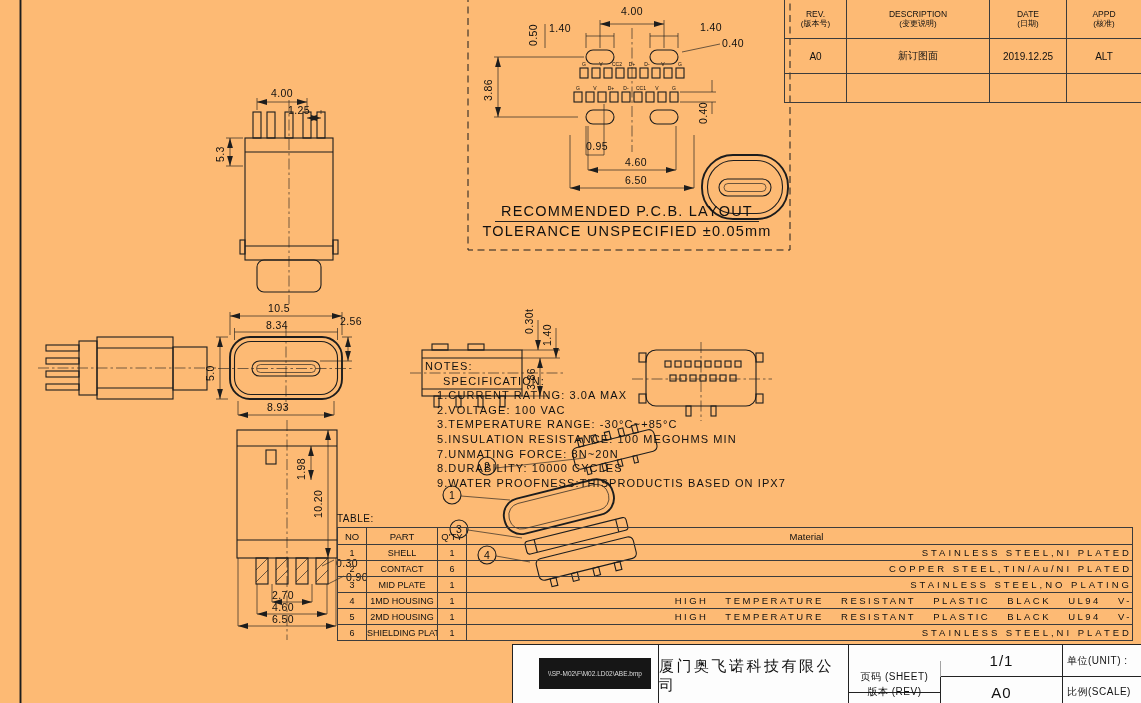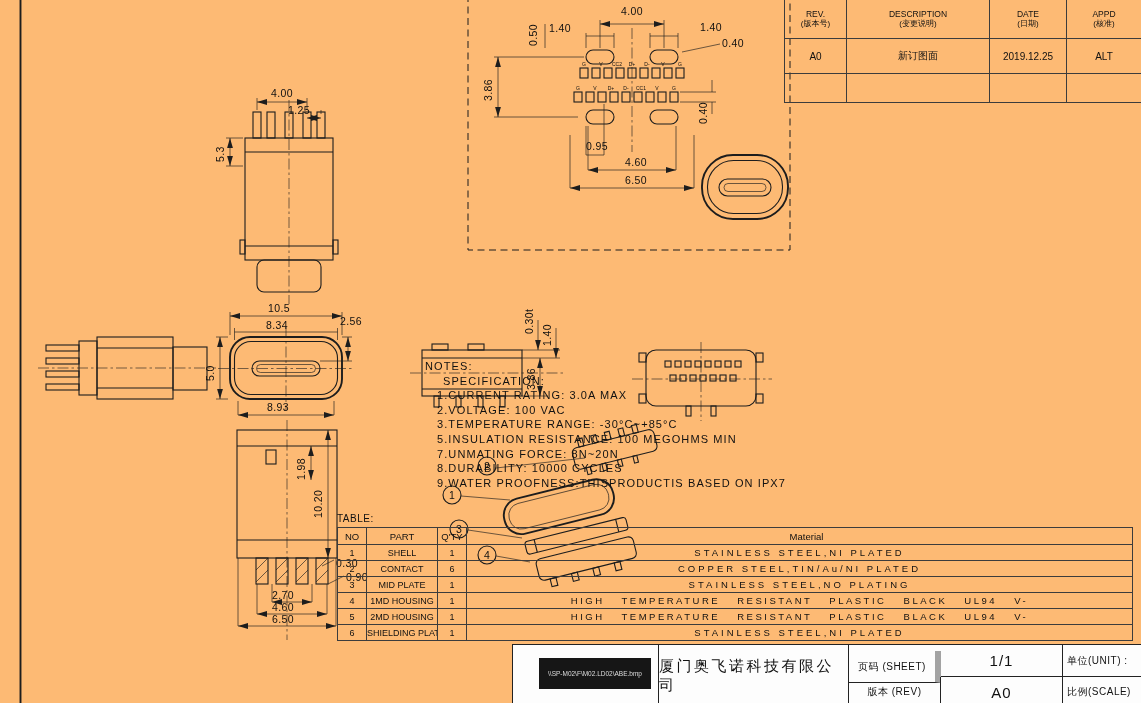--- a/index.html
+++ b/index.html
@@ -27,21 +27,21 @@
   .rev tr.e td{height:12px}
   .notes{left:425px;top:359px;width:385px;font-size:11px;letter-spacing:1.1px;line-height:14.6px;white-space:nowrap}
   .notes .sub{margin-left:18px}
   .notes .item{margin-left:12px}
   .tlabel{left:337px;top:513px;font-size:10px;letter-spacing:.5px}
   table.parts{border-collapse:collapse;table-layout:fixed;background:transparent}
   .parts th,.parts td{border:1px solid #3c3c3c;font-weight:normal;padding:0;overflow:hidden;white-space:nowrap}
   .parts tr.h th{height:16px;font-size:9.5px;text-align:center}
   .parts th.mat{text-align:left;padding-left:14px}
   .parts td{height:15px;font-size:9px;text-align:center}
-  .parts td.mat{text-align:center;padding-left:0;font-size:9.5px;letter-spacing:3px}
+  .parts td.mat{text-align:right;padding-left:0;font-size:9.5px;letter-spacing:3px}
   .parts td.mat.wide{letter-spacing:2.5px;word-spacing:12px}
   .tb{left:512px;top:644px;width:628px;height:62px;border:1.4px solid #222;background:#fdfdfd}
   .tb .cell{position:absolute;box-sizing:border-box;display:flex;align-items:center;justify-content:center}
   .tb .lbl{font-size:10px;letter-spacing:.5px}
   .tb .val{font-size:15px;letter-spacing:1px}
   .tb .left{justify-content:flex-start;padding-left:4px}
   .logo-bar{position:absolute;left:26px;top:13px;width:112px;height:31px;background:#161616;color:#ddd;
             font-size:6.5px;line-height:8px;display:flex;align-items:center;justify-content:center;
             text-align:center;word-break:break-all;padding:1px;box-sizing:border-box}
   .company{font-size:15px;letter-spacing:2.5px}
@@ -382,20 +382,24 @@
   </tr>
   <tr class="e">
           <td></td>
           <td></td>
           <td></td>
           <td></td>
         </tr>
 </tbody>
     </table>
 
+<div class="a pcbtitle">
+  <div class="l1">RECOMMENDED  P.C.B. LAYOUT</div>
+  <div class="l2">TOLERANCE UNSPECIFIED ±0.05mm</div>
+</div>
 
 <div class="a notes">
   <div>NOTES:</div>
   <div class="sub">SPECIFICATION:</div>
   <div class="item">1.CURRENT RATING: 3.0A MAX</div>
   <div class="item">2.VOLTAGE: 100 VAC</div>
   <div class="item">3.TEMPERATURE RANGE: -30°C~+85°C</div>
   <div class="item">5.INSULATION RESISTANCE: 100 MEGOHMS MIN</div>
   <div class="item">7.UNMATING FORCE: 8N~20N</div>
   <div class="item">8.DURABILITY: 10000 CYCLES</div>
@@ -454,21 +458,21 @@
     <td class="mat">STAINLESS STEEL,NI PLATED</td>
   </tr>
 </tbody>
     </table>
 
 <div class="a tb">
   <div class="cell" style="left:0;top:0;width:146px;height:100%;border-right:1px solid #222">
     <div class="logo-bar">\\SP-M02\F\M02.LD02\ABE.bmp</div>
   </div>
   <div class="cell company" style="left:146px;top:0;width:190px;height:100%;border-right:1px solid #222">厦门奥飞诺科技有限公司</div>
-  <div class="cell lbl" style="left:336px;top:6px;width:92px;height:32px;border-right:6px solid #a3a3a3;border-bottom:1px solid #222">页码 (SHEET)</div>
+  <div class="cell lbl" style="left:336px;top:16px;width:92px;height:32px;border-right:1px solid #a3a3a3;border-bottom:1px solid #222">页码 (SHEET)</div>
   <div class="cell val" style="left:428px;top:0;width:122px;height:32px;border-right:1px solid #222;border-bottom:1px solid #222">1/1</div>
   <div class="cell lbl left" style="left:550px;top:0;width:78px;height:32px;border-bottom:1px solid #222">单位(UNIT) :</div>
   <div class="cell lbl" style="left:336px;top:32px;width:92px;height:30px;border-right:1px solid #222">版本 (REV)</div>
   <div class="cell val" style="left:428px;top:32px;width:122px;height:30px;border-right:1px solid #222">A0</div>
   <div class="cell lbl left" style="left:550px;top:32px;width:78px;height:30px">比例(SCALE)</div>
 </div>
 
 </div>
 
 </body></html>

